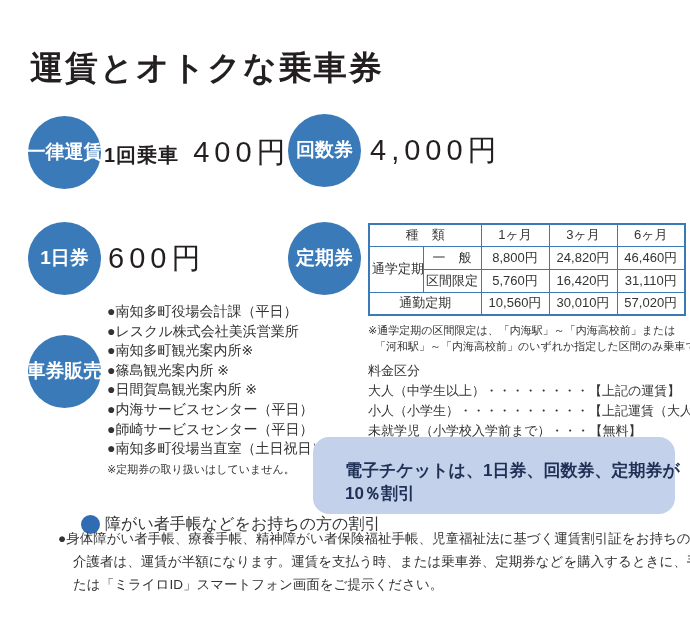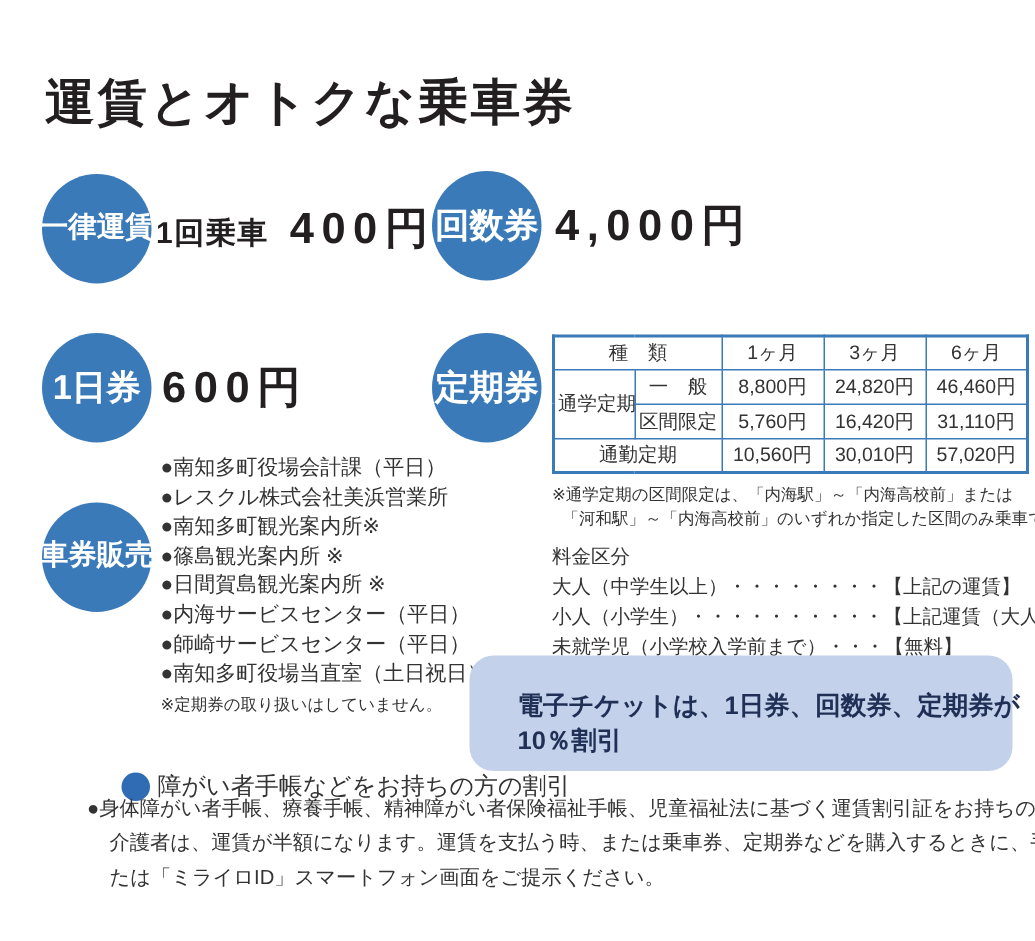--- a/index.html
+++ b/index.html
@@ -35,38 +35,38 @@
     color: #ffffff;
     font-weight: bold;
     display: flex;
     flex-direction: row;
     align-items: center;
     justify-content: center;
     text-align: center;
     line-height: 1.2;
   }
   .badge .bl { font-size: 19px; white-space: nowrap; }
-  .badge .bl-single { font-size: 23px; white-space: nowrap; letter-spacing: 0px; }
+  .badge .bl-single { font-size: 19px; white-space: nowrap; letter-spacing: 0px; }
 
   
   .fare-row {
     display: flex;
     align-items: baseline;
     gap: 14px;
     white-space: nowrap;
   }
   .fare-label {
     font-size: 20px;
     font-weight: bold;
     color: #231f20;
     letter-spacing: 1px;
   }
   .fare-price {
     font-size: 29px;
-    font-weight: bold;
+    font-weight: normal;
     color: #231f20;
     letter-spacing: 5px;
   }
 
   
   table.pass-table {
     border-collapse: collapse;
     table-layout: fixed;
     background: #ffffff;
     border: 2px solid #3a7ab8;

